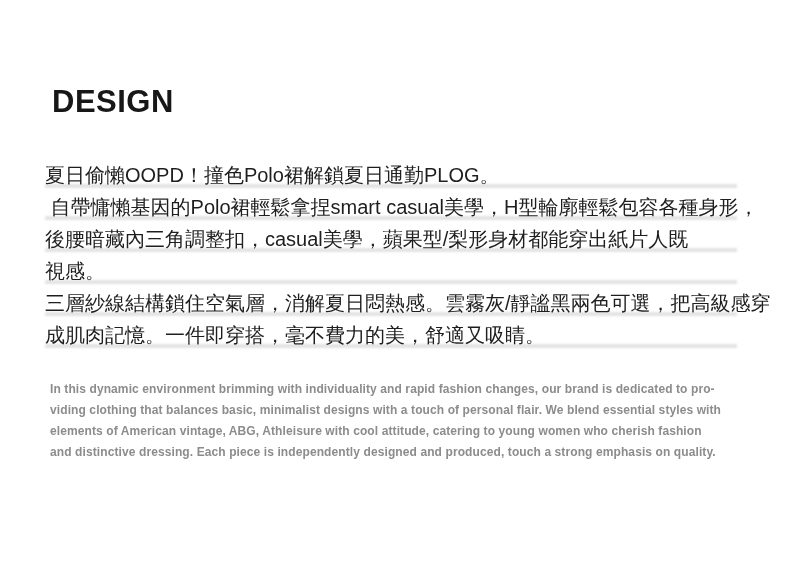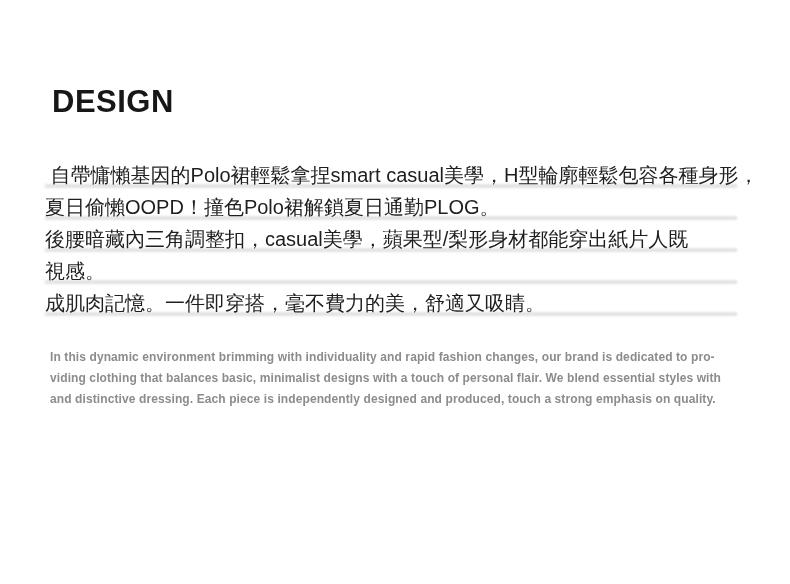--- a/index.html
+++ b/index.html
@@ -66,26 +66,28 @@
 </head>
 <body>
 
 <div class="page">
 
   <h1 class="heading">
     <div class="h-line">DESIGN</div>
   </h1>
 
   <div class="intro">
+    <div class="cn-line">夏日偷懶OOPD！撞色Polo裙解鎖夏日通勤PLOG。</div>
     <div class="cn-line"> 自帶慵懶基因的Polo裙輕鬆拿捏smart casual美學，H型輪廓輕鬆包容各種身形，</div>
-    <div class="cn-line">夏日偷懶OOPD！撞色Polo裙解鎖夏日通勤PLOG。</div>
     <div class="cn-line">後腰暗藏內三角調整扣，casual美學，蘋果型/梨形身材都能穿出紙片人既</div>
     <div class="cn-line">視感。</div>
+    <div class="cn-line">三層紗線結構鎖住空氣層，消解夏日悶熱感。雲霧灰/靜謐黑兩色可選，把高級感穿</div>
     <div class="cn-line">成肌肉記憶。一件即穿搭，毫不費力的美，舒適又吸睛。</div>
   </div>
 
   <div class="statement">
     <div class="en-line">In this dynamic environment brimming with individuality and rapid fashion changes, our brand is dedicated to pro-</div>
     <div class="en-line">viding clothing that balances basic, minimalist designs with a touch of personal flair. We blend essential styles with</div>
+    <div class="en-line">elements of American vintage, ABG, Athleisure with cool attitude, catering to young women who cherish fashion</div>
     <div class="en-line">and distinctive dressing. Each piece is independently designed and produced, touch a strong emphasis on quality.</div>
   </div>
 
 </div>
 
 </body></html>

